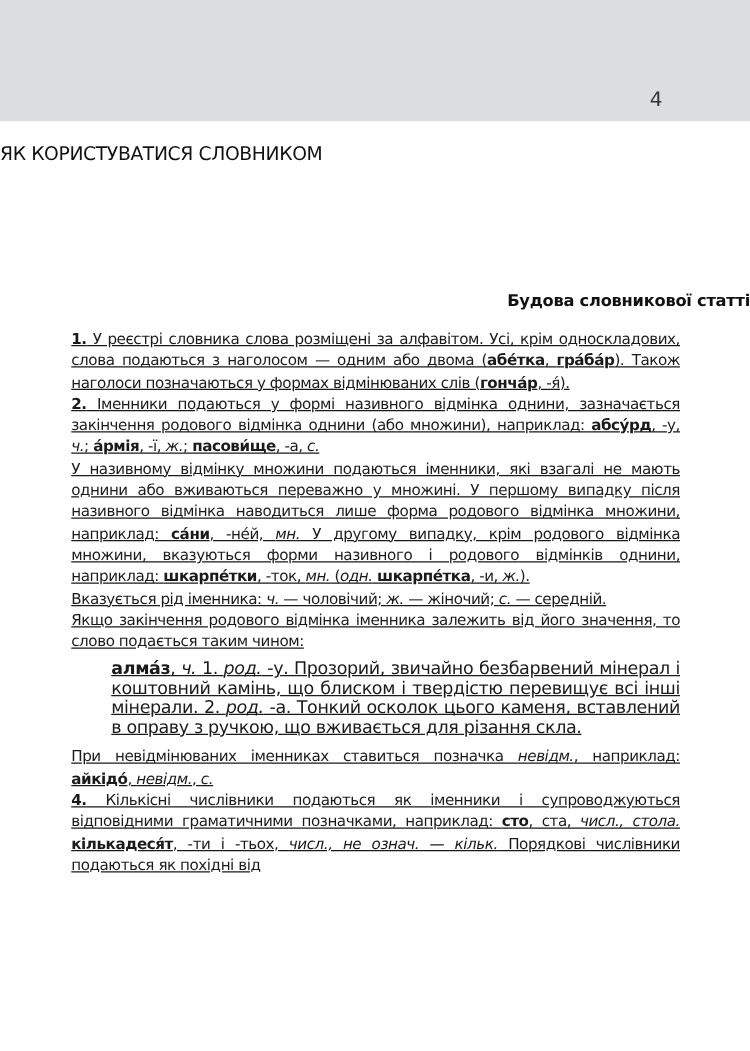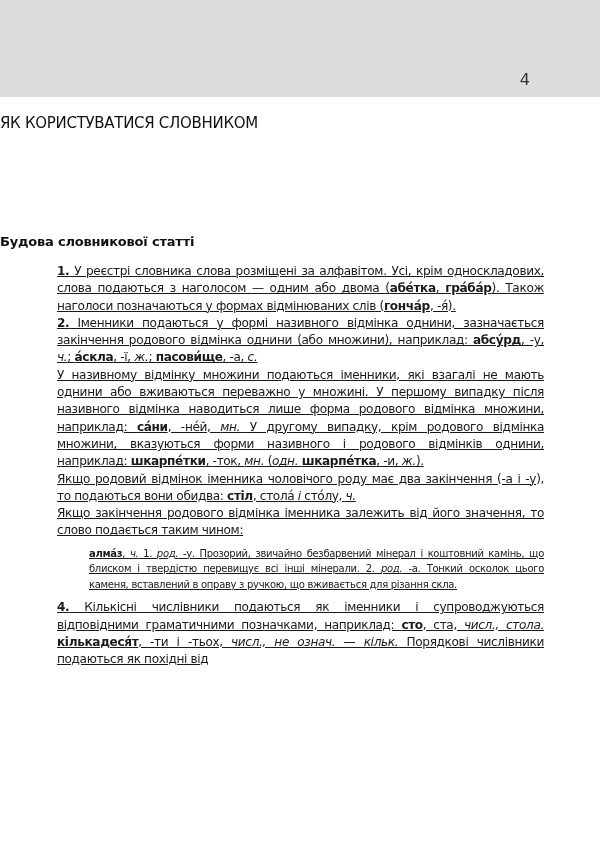--- a/index.html
+++ b/index.html
@@ -13,45 +13,46 @@
   }
   .page-number {
     position: absolute; right: 70px; top: 70px; font-size: 16px; color: #333;
     font-family: "DejaVu Sans", sans-serif;
   }
   .chapter-title {
     position: absolute; left: 0; width: 600px; top: 114px; text-align: left;
     font-size: 15px; letter-spacing: -0.3px; color: #111;
   }
   .section-title {
-    position: absolute; left: 0; width: 600px; top: 234px; text-align: left;
+    position: absolute; left: 0; width: 600px; top: 234px; text-align: right;
     font-size: 13px; font-weight: bold; color: #111; letter-spacing: -0.2px;
   }
   .body-text {
     position: absolute; left: 57px; top: 263px; width: 487px;
     font-size: 12.1px; line-height: 17.3px; text-align: justify; letter-spacing: -0.35px; text-decoration: underline;
   }
   .body-text p { margin: 0; }
   .body-text b { font-weight: bold; }
   .body-text i { font-style: italic; }
   .example {
-    margin: 6px 0 7px 32px !important; font-size: 10px; line-height: 15.5px; letter-spacing: -0.3px;
+    margin: 6px 0 7px 32px !important; font-size: 14px; line-height: 15.5px; letter-spacing: -0.3px;
   }
 </style>
 </head>
 <body>
 
 <div class="header-band">
   <span class="page-number">4</span>
 </div>
 
 <div class="chapter-title">ЯК КОРИСТУВАТИСЯ СЛОВНИКОМ</div>
 <div class="section-title">Будова словникової статті</div>
 
 <div class="body-text" id="body">
     <p><b>1.</b><span> У реєстрі словника слова розміщені за алфавітом. Усі, крім односкладових, слова подаються з наголосом — одним або двома (</span><b>абе́тка</b><span>, </span><b>гра́ба́р</b><span>). Також наголоси позначаються у формах відмінюваних слів (</span><b>гонча́р</b><span>, -я́).</span></p>
-    <p><b>2.</b><span> Іменники подаються у формі називного відмінка однини, зазначається закінчення родового відмінка однини (або множини), наприклад: </span><b>абсу́рд</b><span>, -у, </span><i>ч.</i><span>; </span><b>а́скла</b><span>, -ї, </span><i>ж.</i><span>; </span><b>пасови́ще</b><span>, -а, </span><i>с.</i></p>
+    <p><b>2.</b><span> Іменники подаються у формі називного відмінка однини, зазначається закінчення родового відмінка однини (або множини), наприклад: </span><b>абсу́рд</b><span>, -у, </span><i>ч.</i><span>; </span><b>а́рмія</b><span>, -ї, </span><i>ж.</i><span>; </span><b>пасови́ще</b><span>, -а, </span><i>с.</i></p>
     <p><span>У називному відмінку множини подаються іменники, які взагалі не мають однини або вживаються переважно у множині. У першому випадку після називного відмінка наводиться лише форма родового відмінка множини, наприклад: </span><b>са́ни</b><span>, -не́й, </span><i>мн.</i><span> У другому випадку, крім родового відмінка множини, вказуються форми називного і родового відмінків однини, наприклад: </span><b>шкарпе́тки</b><span>, -ток, </span><i>мн.</i><span> (</span><i>одн.</i><span> </span><b>шкарпе́тка</b><span>, -и, </span><i>ж.</i><span>).</span></p>
-    <p><span>Якщо родовий відмінок іменника чоловічого роду має два закінчення (-а і -у), то подаються вони обидва: </span><b>стіл</b><span>, стола́ </span><i>і</i><span> сто́лу, </span><i>ч.</i></p>
+    <p><span>Вказується рід іменника: </span><i>ч.</i><span> — чоловічий; </span><i>ж.</i><span> — жіночий; </span><i>с.</i><span> — середній.</span></p>
     <p><span>Якщо закінчення родового відмінка іменника залежить від його значення, то слово подається таким чином:</span></p>
     <p class="example"><b>алма́з</b><span>, </span><i>ч.</i><span> 1. </span><i>род.</i><span> -у. Прозорий, звичайно безбарвений мінерал і коштовний камінь, що блиском і твердістю перевищує всі інші мінерали. 2. </span><i>род.</i><span> -а. Тонкий осколок цього каменя, вставлений в оправу з ручкою, що вживається для різання скла.</span></p>
+    <p><span>При невідмінюваних іменниках ставиться позначка </span><i>невідм.</i><span>, наприклад: </span><b>айкідо́</b><span>, </span><i>невідм.</i><span>, </span><i>с.</i></p>
     <p><b>4.</b><span> Кількісні числівники подаються як іменники і супроводжуються відповідними граматичними позначками, наприклад: </span><b>сто</b><span>, ста, </span><i>числ., стола.</i><span> </span><b>кількадеся́т</b><span>, -ти і -тьох, </span><i>числ., не означ. — кільк.</i><span> Порядкові числівники подаються як похідні від</span></p>
   </div>
 
 </body></html>

